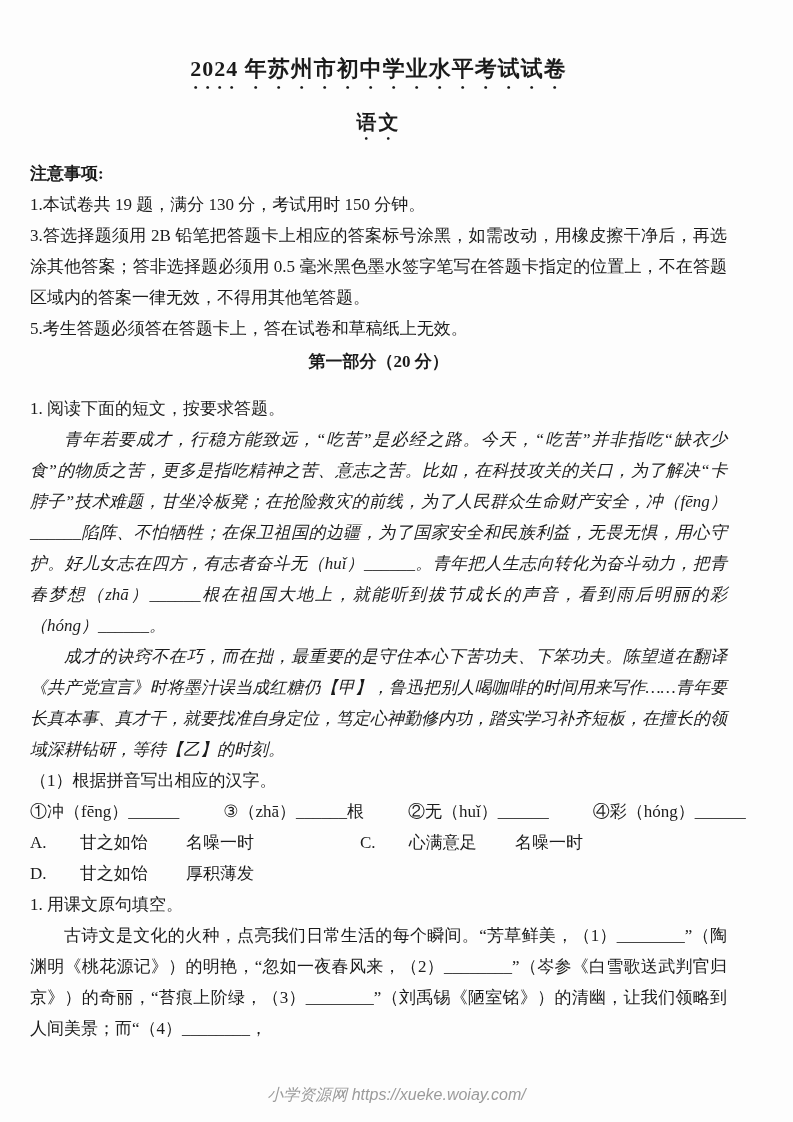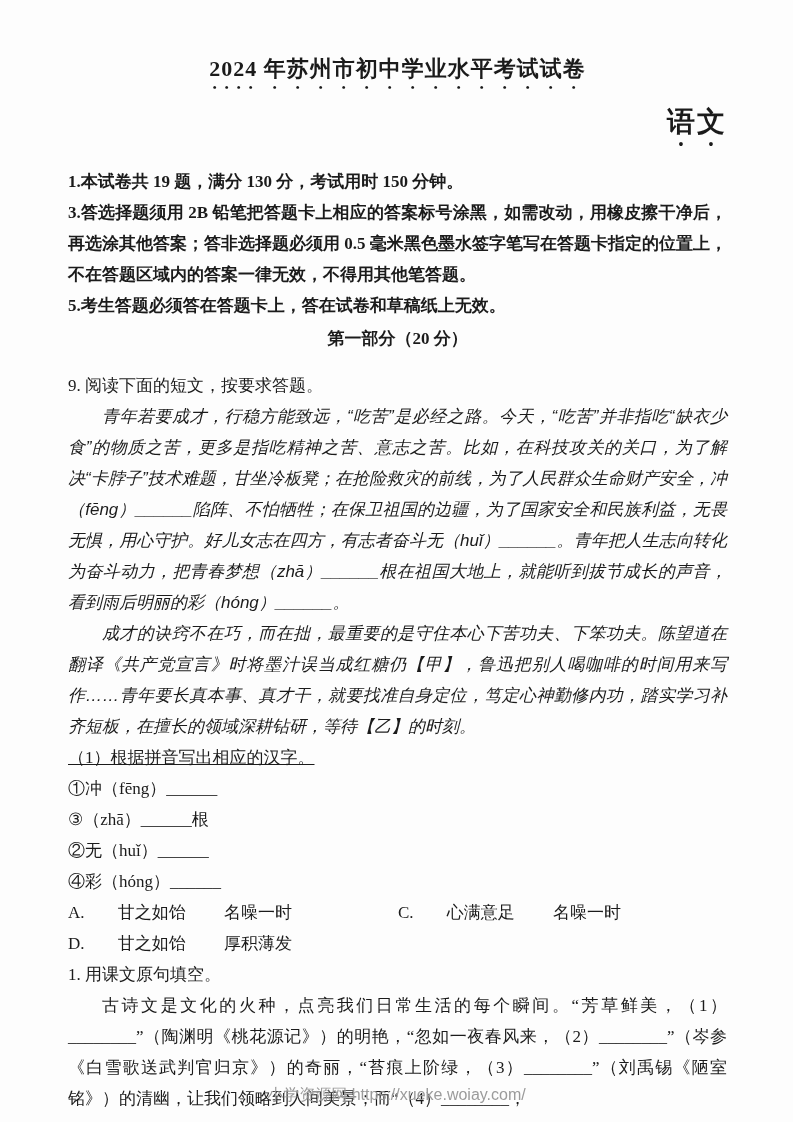--- a/index.html
+++ b/index.html
@@ -1,21 +1,21 @@
 <!DOCTYPE html>
 <html><head>
 <meta charset="utf-8">
 <style>
   html, body { margin: 0; padding: 0; background: #ffffff; }
   .page {
     position: relative;
     width: 793px;
     height: 1122px;
     box-sizing: border-box;
-    padding: 52px 66px 0 68px;
+    padding: 52px 66px 0 30px;
     background: #fdfdfd;
     font-family: "Liberation Serif", "DejaVu Serif", serif;
     color: #1b1b1b;
     font-size: 17px;
     line-height: 31px;
     overflow: hidden;
   }
   .doc-title {
     margin: 0 0 12px 0;
     text-align: center;
@@ -23,89 +23,90 @@
     font-weight: bold;
     line-height: 34px;
     letter-spacing: 1px;
     -webkit-text-emphasis: filled dot #1b1b1b;
     text-emphasis: filled dot #1b1b1b;
     -webkit-text-emphasis-position: under right;
     text-emphasis-position: under right;
   }
   .doc-subtitle {
     margin: 0 0 14px 0;
-    text-align: right;
-    font-size: 28px;
+    text-align: center;
+    font-size: 20px;
     font-weight: bold;
     line-height: 34px;
     letter-spacing: 2px;
     -webkit-text-emphasis: filled dot #1b1b1b;
     text-emphasis: filled dot #1b1b1b;
     -webkit-text-emphasis-position: under right;
     text-emphasis-position: under right;
   }
   .notice-heading { margin: 0; font-weight: bold; }
-  .notice-item { margin: 0; font-weight: bold; text-align: justify; text-justify: inter-ideograph; }
+  .notice-item { margin: 0; font-weight: normal; text-align: justify; text-justify: inter-ideograph; }
   .part-heading {
     margin: 2px 0 16px 0;
     text-align: center;
     font-weight: bold;
   }
   .stem { margin: 0; }
   .passage {
     margin: 0;
     text-indent: 2em;
     text-align: justify;
     text-justify: inter-ideograph;
   }
   .kaiti {
     font-style: italic;
-    font-family: Liberation Sans, sans-serif;
+    font-family: Liberation Serif, serif;
   }
-  .sub-label { margin: 0; text-decoration: underline; }
+  .sub-label { margin: 0; }
   .blanks-row {
     display: flex;
     flex-wrap: nowrap;
-    column-gap: 25px;
+    column-gap: 44px;
     white-space: nowrap;
-    flex-direction: column;
   }
   .options-grid {
     display: grid;
     grid-template-columns: 330px 1fr;
   }
   .option .opt-label { margin-right: 8px; }
   .option .opt-word1 { margin-right: 34px; margin-left: 21px; }
   .footer {
     position: absolute;
     left: 0;
     bottom: 16px;
     width: 100%;
     text-align: center;
     color: #9b9b9b;
     font-size: 16px;
     font-family: "Liberation Sans", "DejaVu Sans", sans-serif;
     line-height: 22px;
+    font-style: italic;
   }
 </style>
 </head>
 <body>
 
 <div class="page">
 
   <h1 class="doc-title">2024 年苏州市初中学业水平考试试卷</h1>
   <h2 class="doc-subtitle">语文</h2>
 
+  <p class="notice-heading">注意事项:</p>
   <p class="notice-item">1.本试卷共 19 题，满分 130 分，考试用时 150 分钟。</p>
   <p class="notice-item">3.答选择题须用 2B 铅笔把答题卡上相应的答案标号涂黑，如需改动，用橡皮擦干净后，再选涂其他答案；答非选择题必须用 0.5 毫米黑色墨水签字笔写在答题卡指定的位置上，不在答题区域内的答案一律无效，不得用其他笔答题。</p>
   <p class="notice-item">5.考生答题必须答在答题卡上，答在试卷和草稿纸上无效。</p>
 
   <p class="part-heading">第一部分（20 分）</p>
 
-  <p class="stem">9. 阅读下面的短文，按要求答题。</p>
+  <p class="stem">1. 阅读下面的短文，按要求答题。</p>
   <p class="passage kaiti">青年若要成才，行稳方能致远，“吃苦”是必经之路。今天，“吃苦”并非指吃“缺衣少食”的物质之苦，更多是指吃精神之苦、意志之苦。比如，在科技攻关的关口，为了解决“卡脖子”技术难题，甘坐冷板凳；在抢险救灾的前线，为了人民群众生命财产安全，冲（fēng）______陷阵、不怕牺牲；在保卫祖国的边疆，为了国家安全和民族利益，无畏无惧，用心守护。好儿女志在四方，有志者奋斗无（huǐ）______。青年把人生志向转化为奋斗动力，把青春梦想（zhā）______根在祖国大地上，就能听到拔节成长的声音，看到雨后明丽的彩（hóng）______。</p>
   <p class="passage kaiti">成才的诀窍不在巧，而在拙，最重要的是守住本心下苦功夫、下笨功夫。陈望道在翻译《共产党宣言》时将墨汁误当成红糖仍【甲】，鲁迅把别人喝咖啡的时间用来写作……青年要长真本事、真才干，就要找准自身定位，笃定心神勤修内功，踏实学习补齐短板，在擅长的领域深耕钻研，等待【乙】的时刻。</p>
 
   <p class="sub-label">（1）根据拼音写出相应的汉字。</p>
   <div class="blanks-row">
     <span>①冲（fēng）______</span>
     <span>③（zhā）______根</span>
     <span>②无（huǐ）______</span>
     <span>④彩（hóng）______</span>
   </div>

